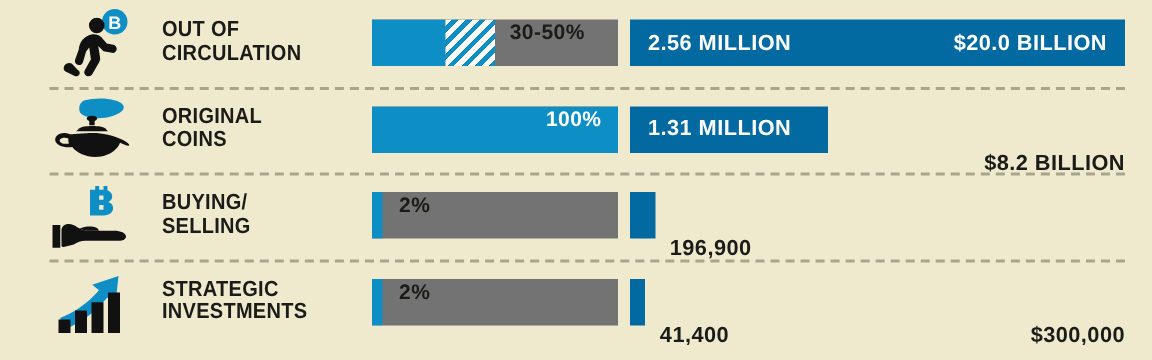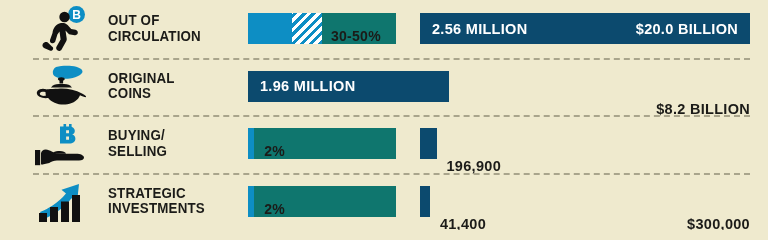--- a/index.html
+++ b/index.html
@@ -72,26 +72,26 @@
 
   
   .pct-cell {
     width: 172px;
     min-width: 172px;
     display: flex;
     align-items: center;
   }
   .pct-track {
     position: relative;
-    width: 148px;
+    width: 164px;
     height: 31px;
-    background: #0f766e;
+    background: #737373;
     overflow: hidden;
     display: flex;
-    align-items: flex-end;
+    align-items: flex-start;
   }
   .pct-solid {
     position: absolute;
     left: 0;
     top: 0;
     bottom: 0;
     background: #0d8ec4;
   }
   .pct-hatch {
     position: absolute;
@@ -131,21 +131,21 @@
     flex: 1;
     height: 57.5px;
     display: flex;
     align-items: center;
     padding-right: 18px;
     box-sizing: border-box;
   }
   .val-bar {
     position: relative;
     height: 31px;
-    background: #0c4a6e;
+    background: #0369a1;
     display: flex;
     align-items: center;
     box-sizing: border-box;
     flex-shrink: 0;
   }
   .val-inner {
     display: flex;
     align-items: center;
     justify-content: space-between;
     width: 100%;
@@ -228,24 +228,30 @@
             <path d="M21 22.5 C23.5 20.6 35.5 20.6 38 22.5 L40 24.5 L18.8 24.5 Z"></path>
             <path d="M14.5 26.5 C14.5 26.5 26 25.6 30 25.6 C36 25.6 44 27.2 50 30.4 C53.5 32.2 54.5 33.5 54 34 C53.4 34.6 50.5 33.2 48 32.2 C46.4 36.6 41.6 40.3 35.4 41.3 C27.6 42.6 19.8 39.8 16.2 35 C13.4 35.4 9.8 35.1 7.5 33.8 C4.8 32.3 4 29.8 5.6 27.8 C7.4 25.6 11.4 25.1 14.2 26.3 Z M13.6 29.3 C11.4 28.4 8.8 28.8 8 30 C7.3 31.1 8.4 32.4 10.4 32.8 C11.6 33 13 32.9 14 32.6 C13.6 31.5 13.4 30.4 13.6 29.3 Z"></path>
           </g>
         </svg>
       </span>
     </div>
     <div class="label-cell">
       <span>Original</span>
       <span class="l2">Coins</span>
     </div>
+    <div class="pct-cell">
+      <div class="pct-track">
+        <div class="pct-solid" style="width:100%"></div>
+        <span class="pct-label inside">100%</span>
+      </div>
+    </div>
     <div class="val-cell">
       <div class="val-bar" style="width:40%">
         <div class="val-inner">
-          <span class="val-count on-bar">1.96 MILLION</span>
+          <span class="val-count on-bar">1.31 MILLION</span>
         </div>
       </div>
       <span class="val-amount off-bar">$8.2 BILLION</span>
     </div>
   </div>
 
   <div class="row">
     <div class="icon-cell">
       <span>
         <svg width="58" height="46" viewBox="0 0 58 46">

